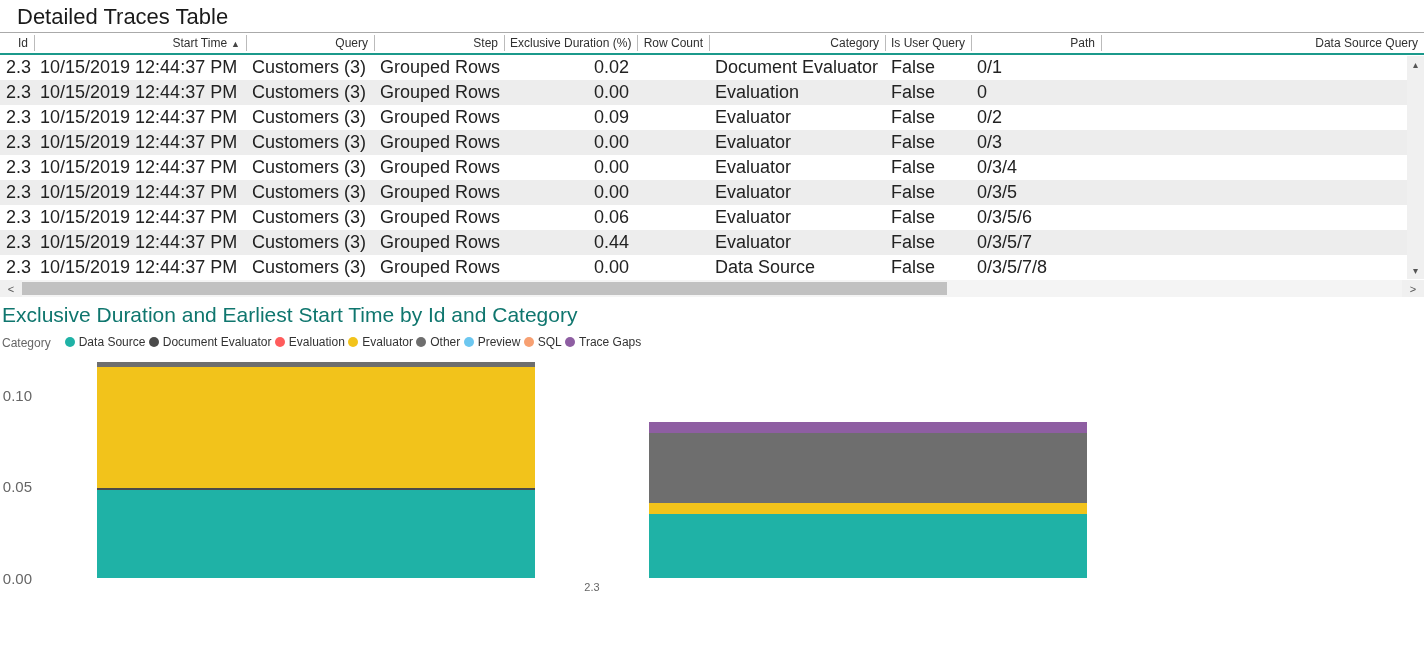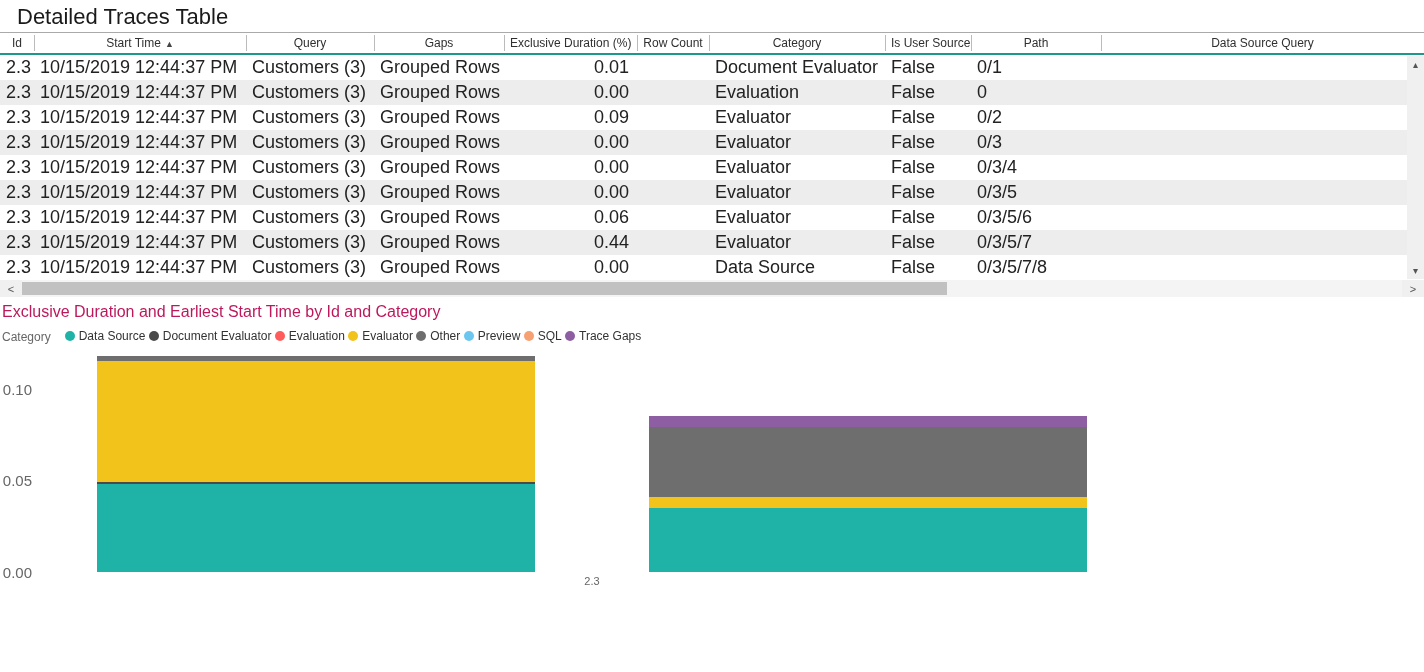--- a/index.html
+++ b/index.html
@@ -23,21 +23,21 @@
     position: relative;
   }
   table {
     border-collapse: collapse;
     width: 100%;
     table-layout: fixed;
   }
   thead th {
     font-weight: 400;
     font-size: 12px;
-    text-align: center;
+    text-align: right;
     color: #303030;
     padding: 3px 6px;
     border-top: 1px solid #aaa;
     border-bottom: 2px solid #1b998b;
     position: relative;
     white-space: nowrap;
   }
   thead th + th::before {
     content: "";
     position: absolute;
@@ -115,23 +115,23 @@
   .hscroll .thumb {
     position: absolute;
     left: 0;
     width: 67%;
     top: 2px;
     bottom: 2px;
     background: #c1c1c1;
     border-radius: 0;
   }
   .chart-title {
-    font-size: 16px;
+    font-size: 21px;
     font-weight: 400;
-    color: #be185d;
+    color: #0f766e;
     padding: 6px 16px 8px 2px;
   }
   .legend {
     display: flex;
     align-items: center;
     gap: 12px;
     padding: 0 0 8px 2px;
     font-size: 12px;
     color: #333;
   }
@@ -224,36 +224,36 @@
         <col class="col-category">
       <col class="col-isuser">
         <col class="col-path">
         <col class="col-dsq">
     </colgroup>
     <thead>
       <tr id="thead-row">
           <th>Id</th>
           <th>Start Time<span class="sort">▲</span></th>
           <th>Query</th>
-          <th>Gaps</th>
+          <th>Step</th>
           <th>Exclusive Duration (%)</th>
           <th>Row Count</th>
           <th>Category</th>
-          <th>Is User Source</th>
+          <th>Is User Query</th>
           <th>Path</th>
           <th>Data Source Query</th>
         </tr>
     </thead>
     <tbody id="tbody">
         <tr>
           <td class="col-id">2.3</td>
           <td class="col-start">10/15/2019 12:44:37 PM</td>
           <td class="col-query">Customers (3)</td>
           <td class="col-step">Grouped Rows</td>
-          <td class="col-excl">0.01</td>
+          <td class="col-excl">0.02</td>
           <td class="col-rowcount"></td>
           <td class="col-category">Document Evaluator</td>
           <td class="col-isuser">False</td>
           <td class="col-path">0/1</td>
           <td class="col-dsq"></td>
         </tr>
         <tr>
           <td class="col-id">2.3</td>
           <td class="col-start">10/15/2019 12:44:37 PM</td>
           <td class="col-query">Customers (3)</td>

